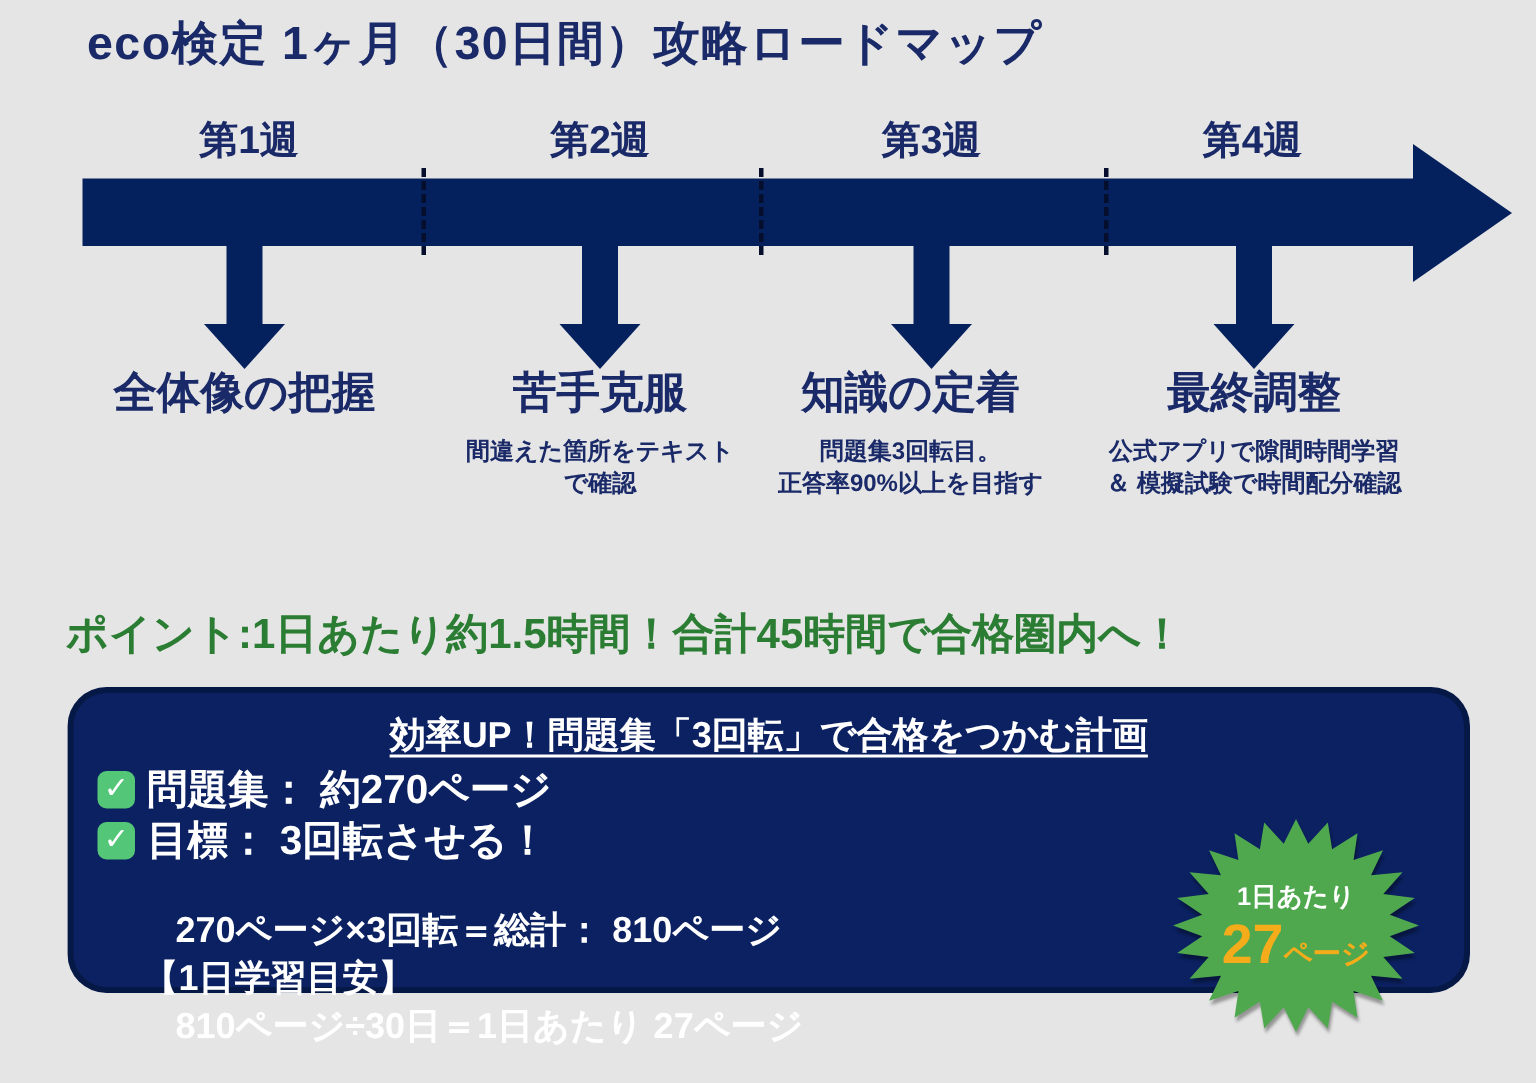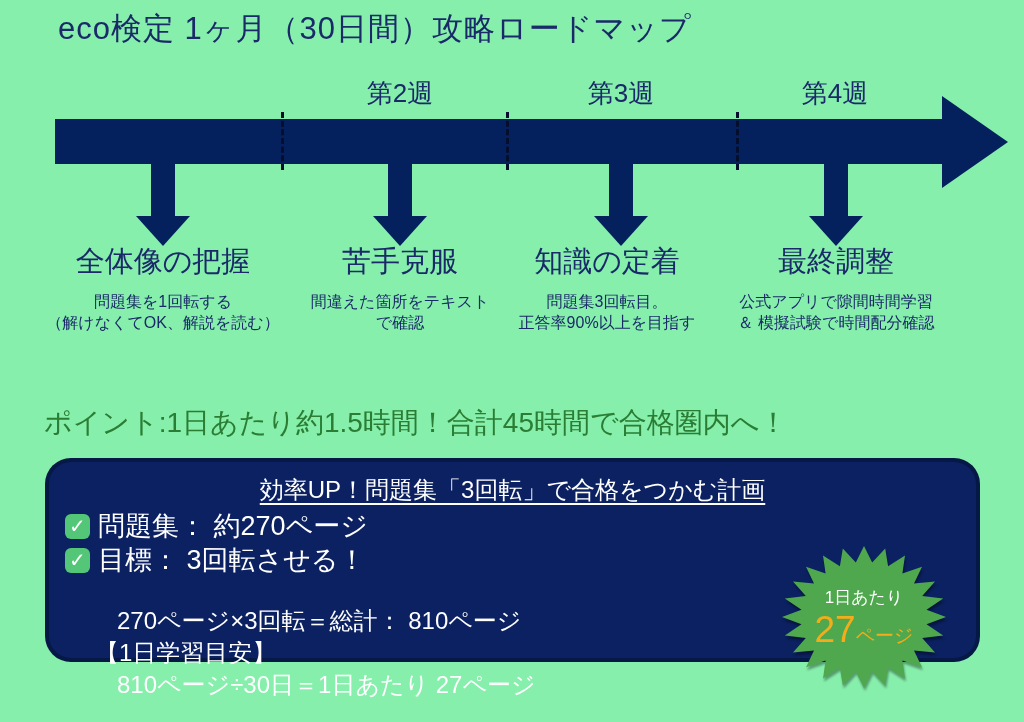--- a/index.html
+++ b/index.html
@@ -1,18 +1,18 @@
 <!DOCTYPE html>
 <html><head>
 <meta charset="utf-8">
 <style>
   html,body{margin:0;padding:0;background:#fff;}
   .canvas{
-    position:relative;width:1024px;height:722px;background:#86efac;overflow:hidden;
-    font-family:"Liberation Sans","DejaVu Sans",sans-serif;font-weight:400;
+    position:relative;width:1024px;height:722px;background:#e5e5e5;overflow:hidden;
+    font-family:"Liberation Sans","DejaVu Sans",sans-serif;font-weight:700;
     --navy:#04215e;--navy_text:#1a2a68;--green_text:#2a7d33;--star_green:#4fa84e;
     --star_yellow:#f5ac1a;--check_green:#53c677;--box_bg:#0b2161;--divider:#050e2d;
   }
   .abs{position:absolute;}
   .page-title{left:58px;top:8px;font-size:31px;letter-spacing:1px;color:var(--navy_text);white-space:nowrap;}
   .week-label{top:76px;width:160px;text-align:center;font-size:26px;color:var(--navy_text);}
   .wl1{left:86px;} .wl2{left:320px;} .wl3{left:541px;} .wl4{left:755px;}
   .tl-bar{left:55px;top:119px;width:887px;height:45px;background:var(--navy);}
   .tl-head{left:942px;top:96px;width:0;height:0;border-top:46px solid transparent;
            border-bottom:46px solid transparent;border-left:66px solid var(--navy);}
@@ -47,20 +47,21 @@
   .bt2 .num{font-size:37px;}
   .bt2 .unit{font-size:19px;}
 </style>
 </head>
 <body>
 
 <div class="canvas" style="--navy: #04215e; --navy_text: #1a2a68; --green_text: #2a7d33; --star_green: #4fa84e; --star_yellow: #f5ac1a; --check_green: #53c677; --box_bg: #0b2161; --divider: #050e2d;">
 
   <div class="abs page-title">eco検定 1ヶ月（30日間）攻略ロードマップ</div>
 
+  <div class="abs week-label wl1">第1週</div>
   <div class="abs week-label wl2">第2週</div>
   <div class="abs week-label wl3">第3週</div>
   <div class="abs week-label wl4">第4週</div>
 
   <div class="abs tl-bar"></div>
   <div class="abs tl-head"></div>
   <div class="abs divider dv1"></div>
   <div class="abs divider dv2"></div>
   <div class="abs divider dv3"></div>
 
@@ -68,24 +69,20 @@
   <div class="abs dhead dh1"></div>
   <div class="abs dstem ds2"></div>
   <div class="abs dhead dh2"></div>
   <div class="abs dstem ds3"></div>
   <div class="abs dhead dh3"></div>
   <div class="abs dstem ds4"></div>
   <div class="abs dhead dh4"></div>
 
   <div class="abs col c1">
     <div class="phase">全体像の把握</div>
-    <div class="desc">
-      <div>問題集を1回転する</div>
-      <div>（解けなくてOK、解説を読む）</div>
-    </div>
   </div>
   <div class="abs col c2">
     <div class="phase">苦手克服</div>
     <div class="desc">
       <div>間違えた箇所をテキスト</div>
       <div>で確認</div>
     </div>
   </div>
   <div class="abs col c3">
     <div class="phase">知識の定着</div>

